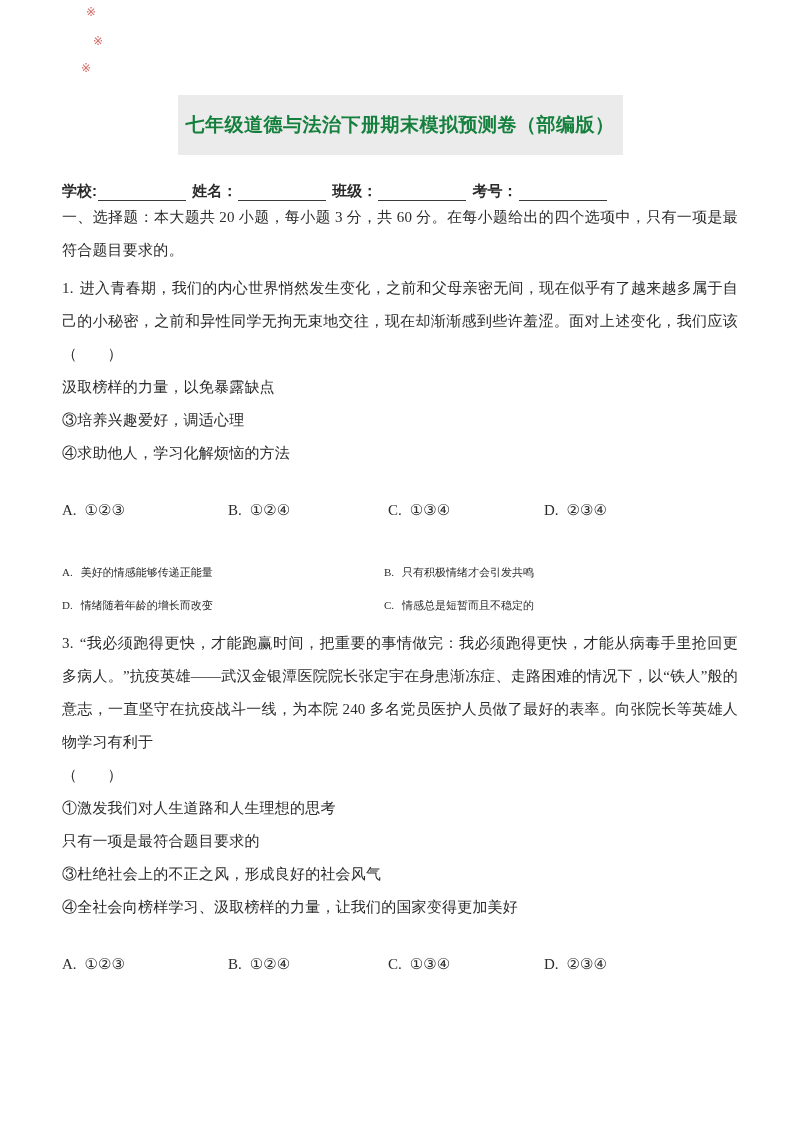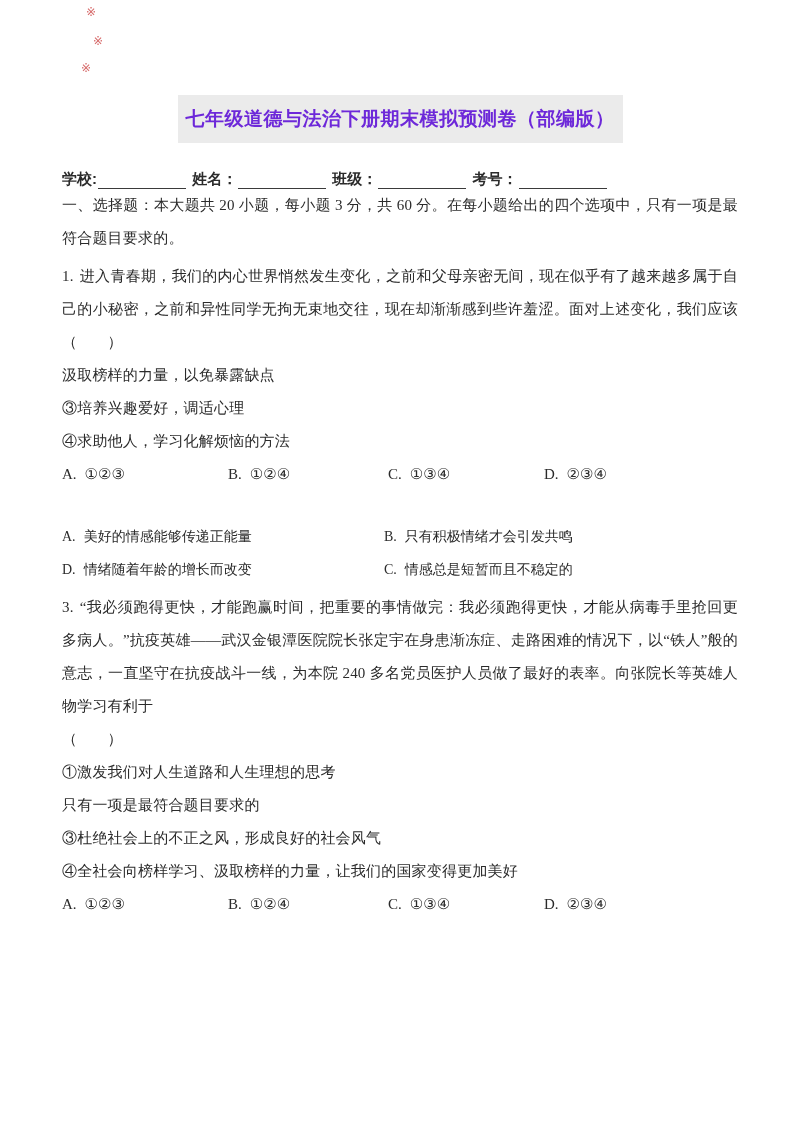--- a/index.html
+++ b/index.html
@@ -24,25 +24,25 @@
     font-family:"DejaVu Sans",sans-serif;
   }
   .red-mark.m1{left:86px;top:5px;}
   .red-mark.m2{left:93px;top:34px;}
   .red-mark.m3{left:81px;top:61px;}
 
   .title-row{text-align:center;}
   .title-hl{
     display:inline-block;
     background:#ebebeb;
-    padding:11px 8px;
+    padding:17px 8px;
     font-family:"Liberation Sans","DejaVu Sans",sans-serif;
     font-weight:bold;
     font-size:19px;
-    color:#6d28d9;
+    color:#15803d;
     letter-spacing:.5px;
   }
 
   .info-line{
     margin-top:27px;
     text-align:left;
     font-family:"Liberation Sans","DejaVu Sans",sans-serif;
     font-weight:bold;
     font-size:15px;
     white-space:nowrap;
@@ -74,25 +74,26 @@
   }
   .section-heading{margin-top:14px;}
   .question{margin-top:5px;}
   .q-num{margin-right:6px;}
 
   .opt-row4{
     display:grid;
     grid-template-columns:166px 160px 156px auto;
     font-size:15px;
     line-height:33px;
+    margin-top:24px;
   }
   .opt-grid2{
     display:grid;
     grid-template-columns:322px auto;
-    font-size:14px;
+    font-size:11px;
     line-height:33px;
     margin-top:29px;
   }
   .opt-label{margin-right:8px;}
 </style>
 </head>
 <body>
 
 <div class="page">
 

